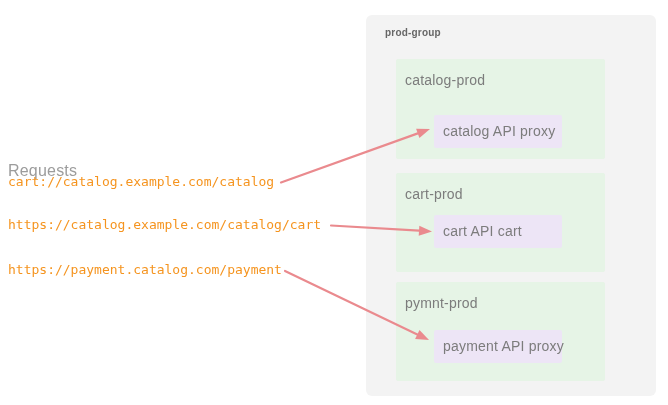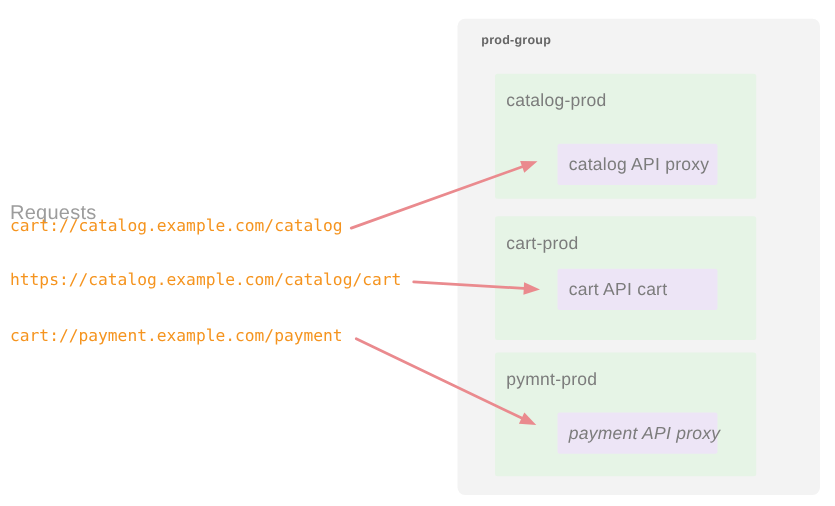--- a/index.html
+++ b/index.html
@@ -57,25 +57,24 @@
   .env-3{top:267px;height:99px;}
   .env-label{
     position:absolute;left:9px;top:13px;
     font-size:14px;color:var(--box-label-text);
     letter-spacing:0.2px;
   }
   .proxy-box{
     position:absolute;left:38px;width:128px;height:33px;
     background:var(--proxy-bg);
     border-radius:2px;
-    margin-left:12px;
   }
   .proxy-1{top:56px;}
   .proxy-2{top:42px;}
-  .proxy-3{top:48px;font-style:italic;}
+  .proxy-3{top:48px;}
   .proxy-label{
     display:block;
     padding-left:9px;line-height:33px;
     font-size:14px;color:var(--box-label-text);
     letter-spacing:0.2px;
     white-space:nowrap;
   }
   svg.arrows{
     position:absolute;left:0;top:0;
     pointer-events:none;
@@ -85,21 +84,21 @@
 </style>
 </head>
 <body>
 
 <div id="canvas">
 
   <div class="requests-heading">Requests</div>
 
   <div class="url url-1">cart://catalog.example.com/catalog</div>
   <div class="url url-2">https://catalog.example.com/catalog/cart</div>
-  <div class="url url-3">cart://payment.example.com/payment</div>
+  <div class="url url-3">https://payment.catalog.com/payment</div>
 
   <div class="group-panel">
     <div class="group-label">prod-group</div>
 
     <div class="env-box env-1">
       <div class="env-label">catalog-prod</div>
       <div class="proxy-box proxy-1">
         <span class="proxy-label">catalog API proxy</span>
       </div>
     </div>

